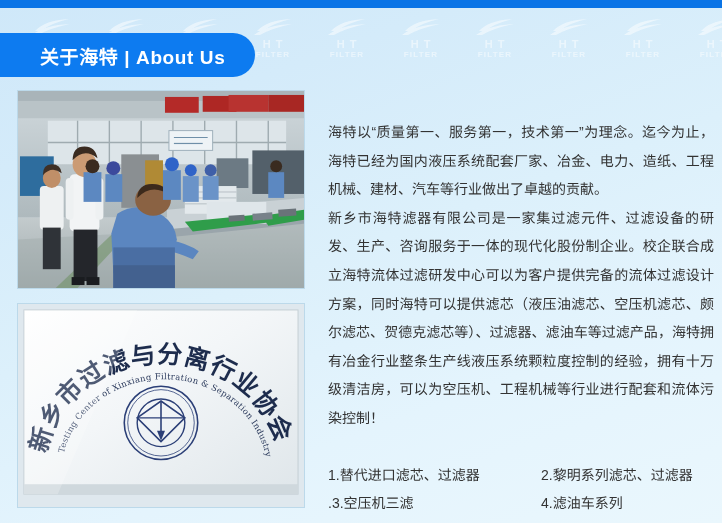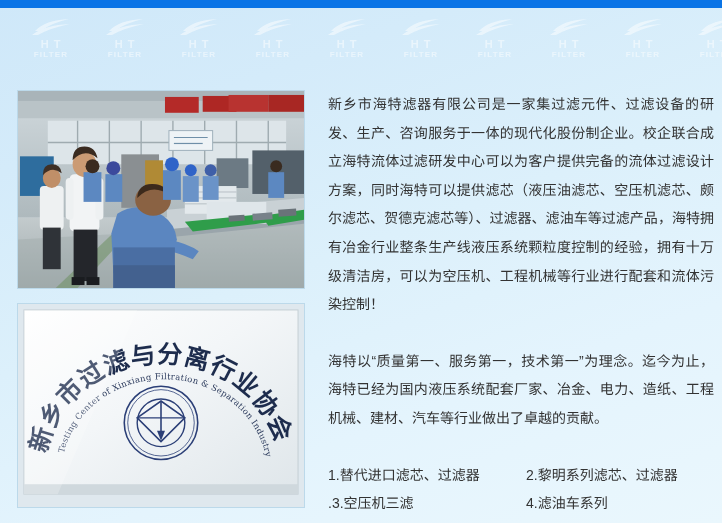--- a/index.html
+++ b/index.html
@@ -153,21 +153,21 @@
     line-height: 28px;
     align-items: flex-end;
   }
   .product-cell {
     color: #333333;
     font-size: 14px;
     font-family: "Liberation Sans", "DejaVu Sans", sans-serif;
     white-space: nowrap;
   }
   .product-cell.col-1 { width: 198px; flex: 0 0 198px; }
-  .product-cell.col-2 { flex: 1 1 auto; }
+  .product-cell.col-2 { flex: 1 1 auto; margin-left: 15px; }
 </style>
 </head>
 <body>
 
 <div id="page">
 
   <div class="top-rule"></div>
 
   <div class="watermark-band">
     <div class="wm" style="left:22px;">
@@ -245,20 +245,23 @@
     <div class="wm" style="left:688px;">
       <svg class="wm-mark" viewBox="0 0 44 22">
         <path d="M6 15 Q16 4 40 3 Q22 7 12 15 Z" fill="#ffffff"></path>
         <path d="M3 19 Q16 9 41 8 Q21 12 9 19 Z" fill="#ffffff"></path>
       </svg>
       <span class="wm-ht">H T</span>
       <span class="wm-filter">FILTER</span>
     </div>
   </div>
 
+  <div class="header-pill">
+    <span class="title">关于海特 | About Us</span>
+  </div>
 
   <div class="photo" id="photo-factory">
     <svg viewBox="0 0 288 199" preserveAspectRatio="none">
       <defs>
         <linearGradient id="flr" x1="0" y1="0" x2="0" y2="1">
           <stop offset="0%" stop-color="#c3cbcd"></stop>
           <stop offset="100%" stop-color="#9fa9ab"></stop>
         </linearGradient>
         <linearGradient id="wallg" x1="0" y1="0" x2="0" y2="1">
           <stop offset="0%" stop-color="#c9d2d6"></stop>
@@ -395,22 +398,22 @@
         <line x1="-24" y1="-5" x2="24" y2="-5" stroke="#2b3f77" stroke-width="1.2"></line>
         <line x1="0" y1="-22" x2="0" y2="14" stroke="#2b3f77" stroke-width="1.6"></line>
         <path d="M-4 8 L0 18 L4 8 Z" fill="#2b3f77"></path>
       </g>
 
       <path d="M6 6 L120 6 L40 192 L6 192 Z" fill="#ffffff" opacity="0.22"></path>
     </svg>
   </div>
 
   <div class="content">
+    <p class="para" id="para-philosophy">海特以“质量第一、服务第一，技术第一”为理念。迄今为止，海特已经为国内液压系统配套厂家、冶金、电力、造纸、工程机械、建材、汽车等行业做出了卓越的贡献。</p>
     <p class="para" id="para-intro">新乡市海特滤器有限公司是一家集过滤元件、过滤设备的研发、生产、咨询服务于一体的现代化股份制企业。校企联合成立海特流体过滤研发中心可以为客户提供完备的流体过滤设计方案，同时海特可以提供滤芯（液压油滤芯、空压机滤芯、颇尔滤芯、贺德克滤芯等）、过滤器、滤油车等过滤产品，海特拥有冶金行业整条生产线液压系统颗粒度控制的经验，拥有十万级清洁房，可以为空压机、工程机械等行业进行配套和流体污染控制！</p>
-    <p class="para" id="para-philosophy">海特以“质量第一、服务第一，技术第一”为理念。迄今为止，海特已经为国内液压系统配套厂家、冶金、电力、造纸、工程机械、建材、汽车等行业做出了卓越的贡献。</p>
 
     <div class="products">
 
       <div class="product-row">
         <span class="product-cell col-1">1.替代进口滤芯、过滤器</span>
         <span class="product-cell col-2">2.黎明系列滤芯、过滤器</span>
       </div>
       <div class="product-row">
         <span class="product-cell col-1">.3.空压机三滤</span>
         <span class="product-cell col-2">4.滤油车系列</span>

